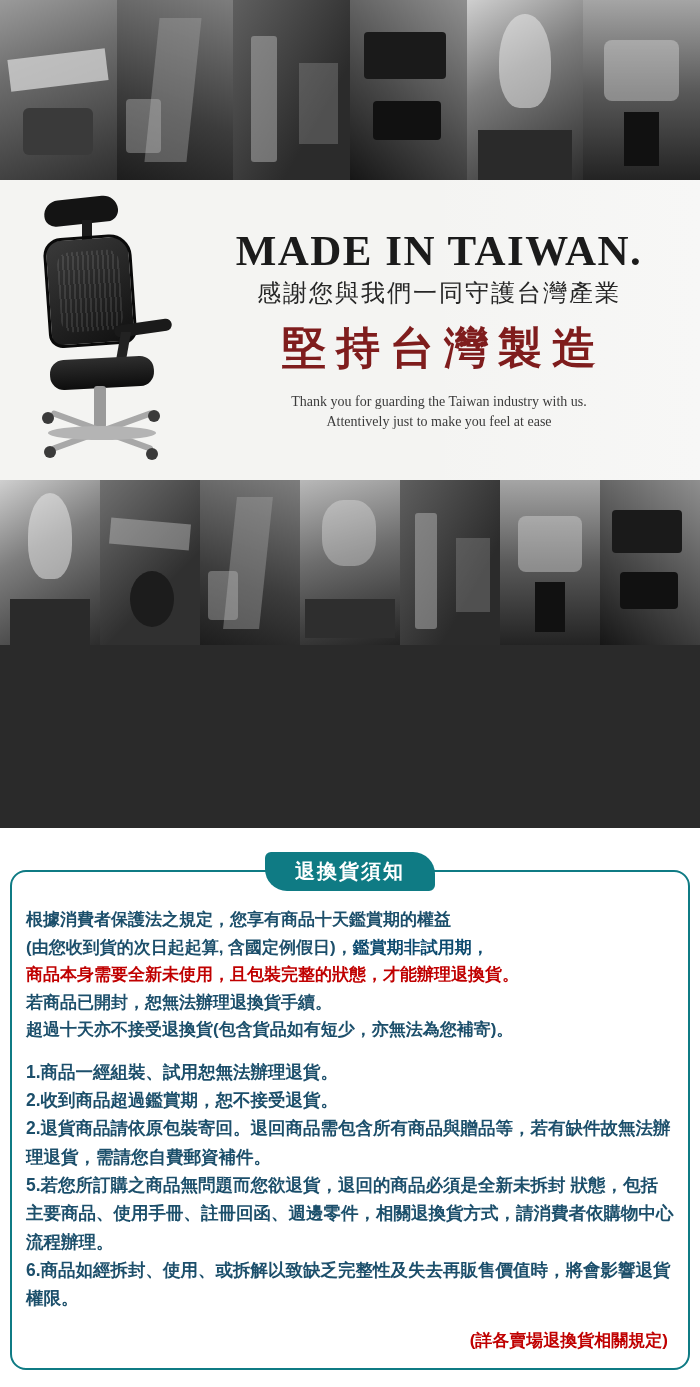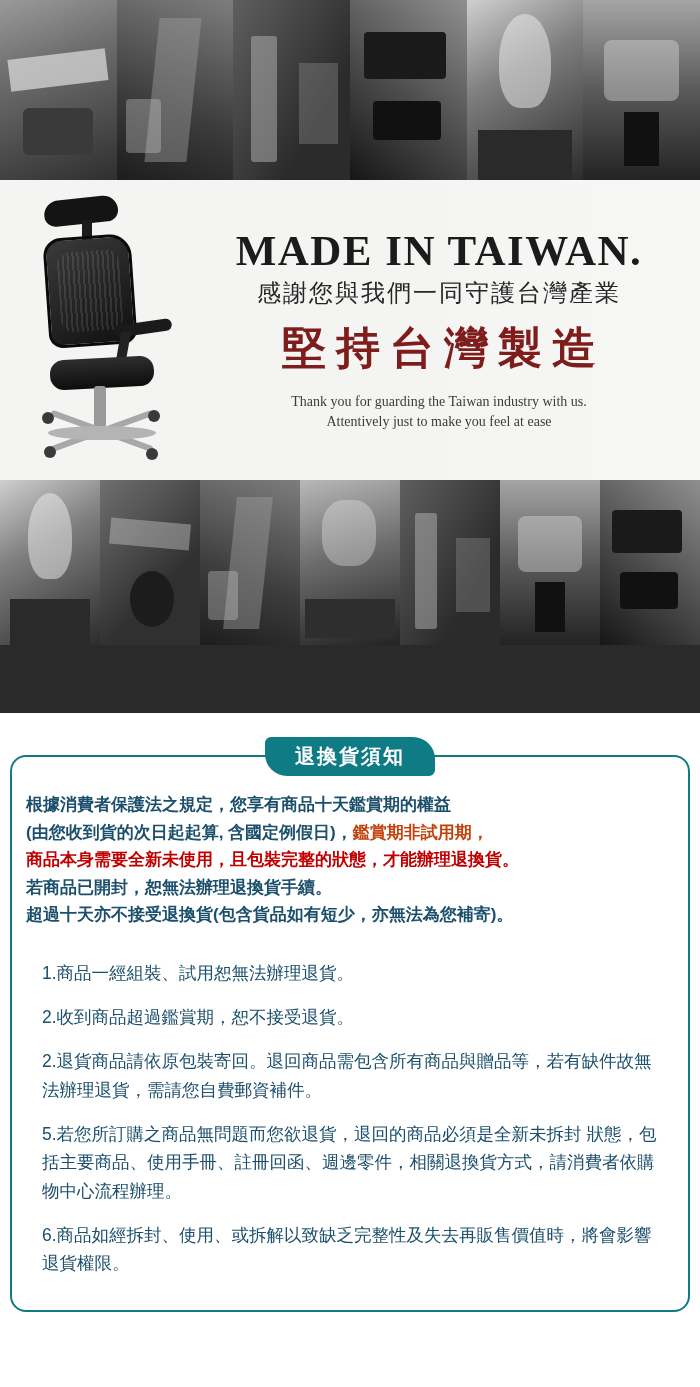--- a/index.html
+++ b/index.html
@@ -15,21 +15,21 @@
 
   .page {
     width: 700px;
     position: relative;
     overflow: hidden;
   }
 
   
   .banner {
     width: 700px;
-    height: 713px;
+    height: 828px;
     position: relative;
     background: #2a2a2a;
     overflow: hidden;
   }
 
   
   .photo-strip {
     position: absolute;
     left: 0;
     width: 700px;
@@ -236,30 +236,30 @@
   }
 
   .p-line {
     font-size: 17px;
     line-height: 1.62;
     color: #1c4f6b;
     font-weight: 700;
     margin: 0;
   }
   .p-line.red { color: #c00000; }
-  .p-line.mixed .red { color: #c2410c; }
+  .p-line.mixed .red { color: #0c4a6e; }
 
   .p-gap { height: 14px; }
 
   .p-item {
     font-size: 17.5px;
     line-height: 1.62;
     color: #1c4f6b;
-    font-weight: 400;
-    margin: 16px;
+    font-weight: 700;
+    margin: 0;
   }
 
   .footnote {
     text-align: right;
     color: #c00000;
     font-weight: 700;
     font-size: 17px;
     margin-top: 16px;
     padding-right: 6px;
   }
@@ -331,16 +331,17 @@
       <p class="p-line">超過十天亦不接受退換貨(包含貨品如有短少，亦無法為您補寄)。</p>
 
       <div class="p-gap"></div>
 
       <p class="p-item">1.商品一經組裝、試用恕無法辦理退貨。</p>
       <p class="p-item">2.收到商品超過鑑賞期，恕不接受退貨。</p>
       <p class="p-item">2.退貨商品請依原包裝寄回。退回商品需包含所有商品與贈品等，若有缺件故無法辦理退貨，需請您自費郵資補件。</p>
       <p class="p-item">5.若您所訂購之商品無問題而您欲退貨，退回的商品必須是全新未拆封 狀態，包括主要商品、使用手冊、註冊回函、週邊零件，相關退換貨方式，請消費者依購物中心流程辦理。</p>
       <p class="p-item">6.商品如經拆封、使用、或拆解以致缺乏完整性及失去再販售價值時，將會影響退貨權限。</p>
 
+      <div class="footnote">(詳各賣場退換貨相關規定)</div>
     </div>
   </div>
 
 </div>
 
 </body></html>

